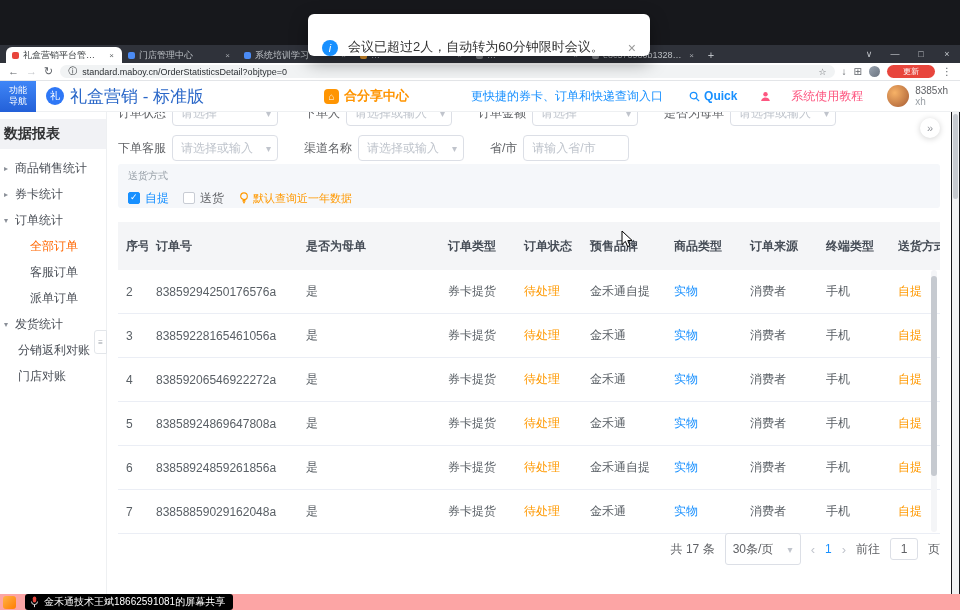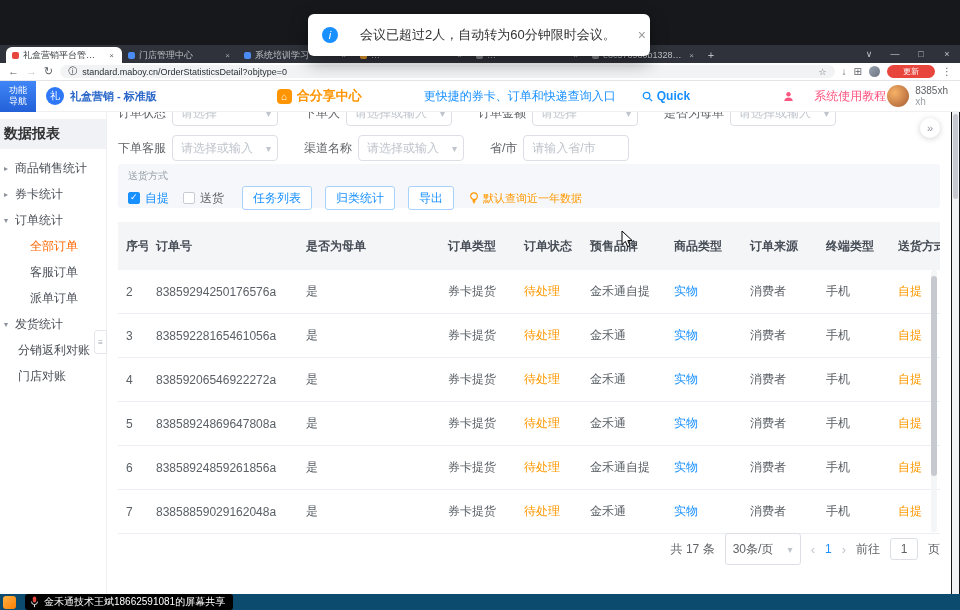--- a/index.html
+++ b/index.html
@@ -2,21 +2,21 @@
 <html><head>
 <meta charset="utf-8">
 <style>
   * { margin:0; padding:0; box-sizing:border-box; }
   html,body { width:960px; height:610px; overflow:hidden; }
   body { font-family:"Liberation Sans","DejaVu Sans",sans-serif; background:#131419; }
   .screen { position:relative; width:960px; height:610px; background:#17181c; overflow:hidden; }
 
   
   .toast { position:absolute; left:308px; top:14px; width:342px; height:42px; background:#fff; border-radius:6px;
-           box-shadow:0 6px 18px rgba(0,0,0,.4); display:flex; align-items:center; gap:22px; padding:0 14px; z-index:60; }
+           box-shadow:0 6px 18px rgba(0,0,0,.4); display:flex; align-items:flex-end; gap:10px; padding:0 14px; z-index:60; }
   .info-icon { width:16px; height:16px; border-radius:50%; background:#1890ff; color:#fff; font-size:11px; font-style:italic;
                display:flex; align-items:center; justify-content:center; flex:none; }
   .info-icon::before { content:"i"; }
   .toast-msg { font-size:13px; color:#333; white-space:nowrap; }
   .toast-close { margin-left:auto; color:#999; font-size:14px; cursor:pointer; }
 
   
   .tabbar { position:absolute; top:45px; left:0; right:0; height:18px; background:#2f323a; display:flex; align-items:flex-end; padding-left:6px; }
   .tabs { display:flex; align-items:flex-end; height:100%; }
   .tab { width:116px; height:16px; display:flex; align-items:center; gap:4px; padding:0 6px; font-size:9px; color:#bdc1c6;
@@ -43,27 +43,27 @@
   .update-pill { background:#e8453c; color:#fff; font-size:8px; padding:1px 16px; border-radius:8px; white-space:nowrap; }
 
   
   .appheader { position:absolute; top:81px; left:0; right:0; height:31px; background:#fff; border-bottom:1px solid #eef0f2;
                display:flex; align-items:center; }
   .nav-toggle { width:36px; height:31px; background:linear-gradient(180deg,#3f86f7,#2360d8); color:#fff; font-size:9px; line-height:11px;
                 display:flex; flex-direction:column; align-items:center; justify-content:center; flex:none; }
   .logo { display:flex; align-items:center; gap:6px; margin-left:10px; }
   .logo-badge { width:18px; height:18px; border-radius:50%; background:#2e77f6; color:#fff; font-size:10px;
                 display:flex; align-items:center; justify-content:center; }
-  .logo-text { font-size:11px; font-weight:bold; color:#2a67c8; white-space:nowrap; }
+  .logo-text { font-size:17px; font-weight:normal; color:#2a67c8; white-space:nowrap; }
   .share-center { display:flex; align-items:center; gap:5px; margin-left:120px; color:#ff9502; font-weight:bold; font-size:13px; white-space:nowrap; }
   .share-badge { width:15px; height:15px; border-radius:4px; background:#ff9502; color:#fff; font-size:10px;
                  display:flex; align-items:center; justify-content:center; }
   .quick-tip { margin-left:62px; font-size:12px; color:#1890ff; white-space:nowrap; }
   .quick { display:flex; align-items:center; gap:4px; margin-left:26px; color:#1890ff; font-weight:bold; font-size:12px; }
-  .tutorial { margin-left:auto; display:flex; align-items:center; gap:20px; color:#fd5680; font-size:12px; margin-right:1px; white-space:nowrap; }
+  .tutorial { margin-left:auto; display:flex; align-items:center; gap:20px; color:#fd5680; font-size:12px; margin-right:24px; white-space:nowrap; }
   .user { display:flex; align-items:center; gap:6px; margin-right:12px; }
   .avatar { width:22px; height:22px; border-radius:50%; background:radial-gradient(circle at 35% 35%,#f7b267,#a55a33); flex:none; }
   .user-name { font-size:10px; color:#606266; line-height:11px; }
   .user-name .sub { color:#9aa0a6; }
 
   
   .sidebar { position:absolute; top:112px; left:0; width:107px; bottom:16px; background:#fff; border-right:1px solid #eef0f2; }
   .sb-title { margin-top:7px; height:30px; background:#f1f2f5; display:flex; align-items:center; padding-left:4px;
               font-size:14px; font-weight:bold; color:#303133; }
   .sb-list { margin-top:6px; }
@@ -127,21 +127,21 @@
   .caret-icon::before { content:"▾"; color:#c0c4cc; font-size:10px; }
   .pg-arrow { color:#c0c4cc; font-size:13px; }
   .pg-num { color:#1890ff; }
   .goto-input { width:28px; height:22px; border:1px solid #dcdfe6; border-radius:3px; display:flex; align-items:center;
                 justify-content:center; font-size:12px; color:#606266; }
 
   .page-scroll { position:absolute; top:112px; bottom:16px; right:1px; width:7px; background:#f1f2f4; }
   .page-thumb { position:absolute; top:2px; left:1px; width:5px; height:85px; background:#c5c9cf; border-radius:3px; }
 
   
-  .bottombar { position:absolute; left:0; right:0; bottom:0; height:16px; background:#0c4a6e; display:flex; align-items:center; }
+  .bottombar { position:absolute; left:0; right:0; bottom:0; height:16px; background:#fca5a5; display:flex; align-items:center; }
   .taskbar-icon { width:13px; height:13px; border-radius:3px; margin-left:3px; background:linear-gradient(135deg,#ffb347,#ff7d00); flex:none; }
   .share-pill { display:flex; align-items:center; gap:5px; margin-left:9px; background:#000; border-radius:3px; padding:1px 8px 1px 5px; }
   .share-text { color:#fff; font-size:10px; white-space:nowrap; }
 
   .cursor { position:absolute; left:621px; top:230px; z-index:70; }
 </style>
 </head>
 <body>
 
 <div class="screen">
@@ -372,28 +372,20 @@
 
             <span class="checkbox">
               <span class="cb-box checked"></span>
               <span class="cb-label on">自提</span>
             </span>
 
             <span class="checkbox">
               <span class="cb-box"></span>
               <span class="cb-label">送货</span>
             </span>
-          </div>
-        <div class="btn-group">
-
-            <span class="btn">任务列表</span>
-
-            <span class="btn">归类统计</span>
-
-            <span class="btn">导出</span>
           </div>
         <div class="tip">
           <svg width="10" height="12" viewBox="0 0 10 13">
               <circle cx="5" cy="4.5" r="3.6" fill="none" stroke="#ff9900" stroke-width="1.2"></circle>
               <rect x="3.4" y="8.6" width="3.2" height="2" fill="#ff9900"></rect>
               <rect x="3.9" y="11" width="2.2" height="1.2" fill="#ff9900"></rect>
             </svg>
           <span>默认查询近一年数据</span>
         </div>
       </div>

